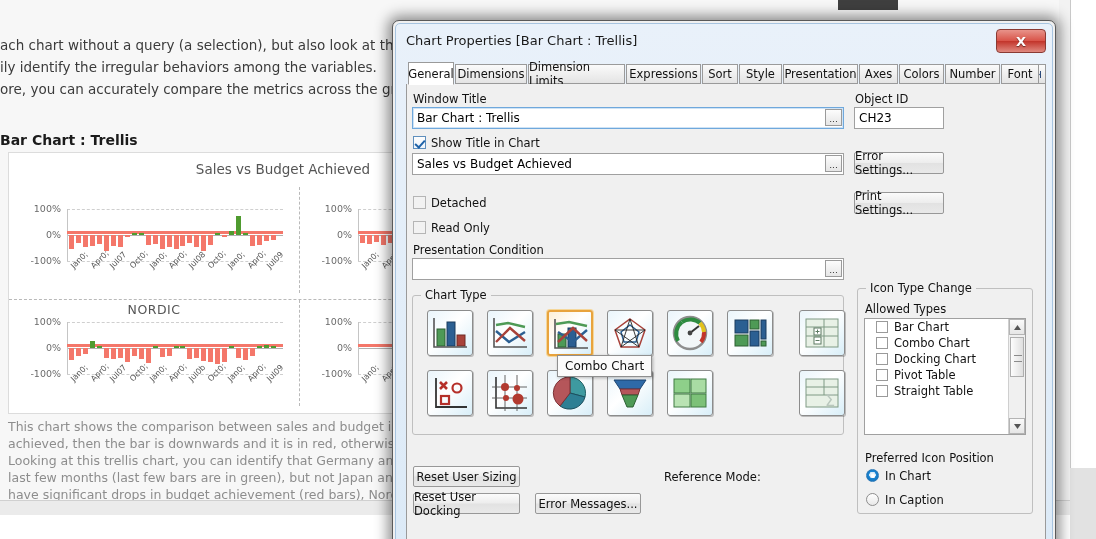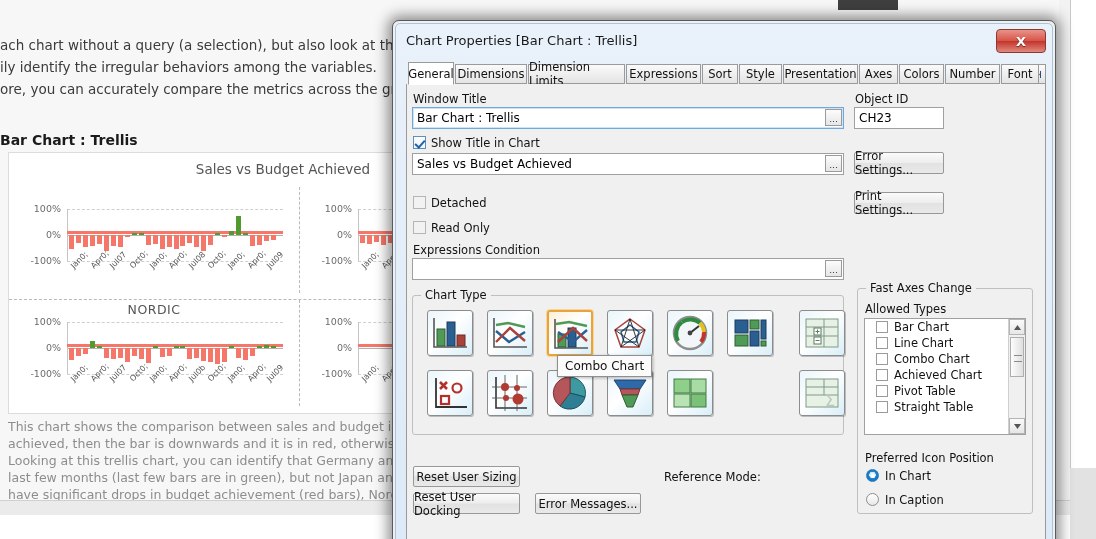--- a/index.html
+++ b/index.html
@@ -411,21 +411,21 @@
       <div class="ellipsis-btn" style="left:418px;top:71px;right:auto;">...</div>
 
       <div class="btn" style="left:447px;top:68px;width:90px;height:22px;">Error Settings...</div>
       <div class="btn" style="left:447px;top:108px;width:90px;height:22px;">Print Settings...</div>
 
       <div class="chk dis" style="left:6px;top:112px;"></div>
       <div class="chklabel" style="left:24px;top:112px;">Detached</div>
       <div class="chk dis" style="left:6px;top:137px;"></div>
       <div class="chklabel" style="left:24px;top:137px;">Read Only</div>
 
-      <div class="lbl" style="left:6px;top:159px;">Expressions Condition</div>
+      <div class="lbl" style="left:6px;top:159px;">Presentation Condition</div>
       <div class="tbox" style="left:5px;top:174px;width:432px;height:22px;"></div>
       <div class="ellipsis-btn" style="left:418px;top:176px;right:auto;">...</div>
 
       <fieldset class="group" style="left:5px;top:204px;width:432px;height:147px;">
         <legend>Chart Type</legend>
       </fieldset>
 
       <div class="ctile" style="left:20px;top:226px;">
         <svg width="44" height="44" viewBox="0 0 44 44">
           <rect x="6" y="8" width="32" height="30" fill="none"></rect>
@@ -543,40 +543,36 @@
           <line x1="6" y1="16" x2="38" y2="16" stroke="#7f9a84"></line>
           <line x1="6" y1="24" x2="38" y2="24" stroke="#7f9a84"></line>
           <line x1="24" y1="8" x2="24" y2="24" stroke="#7f9a84"></line>
           <text x="25" y="35" font-family="DejaVu Sans" font-size="16" fill="#b9c7bd">Σ</text>
         </svg>
       </div>
 
       <div id="tooltip" style="left:150px;top:271px;">Combo Chart</div>
 
       <fieldset class="group" style="left:450px;top:197px;width:176px;height:233px;">
-        <legend>Fast Axes Change</legend>
+        <legend>Icon Type Change</legend>
       </fieldset>
       <div class="lbl" style="left:458px;top:218px;">Allowed Types</div>
 
       <div id="allowed-list" style="left:457px;top:234px;width:162px;height:117px;">
         <div class="alrow">
             <span class="bx"></span>
             <span>Bar Chart</span>
           </div>
         <div class="alrow">
             <span class="bx"></span>
-            <span>Line Chart</span>
-          </div>
-        <div class="alrow">
-            <span class="bx"></span>
             <span>Combo Chart</span>
           </div>
         <div class="alrow">
             <span class="bx"></span>
-            <span>Achieved Chart</span>
+            <span>Docking Chart</span>
           </div>
         <div class="alrow">
             <span class="bx"></span>
             <span>Pivot Table</span>
           </div>
         <div class="alrow">
             <span class="bx"></span>
             <span>Straight Table</span>
           </div>
 

